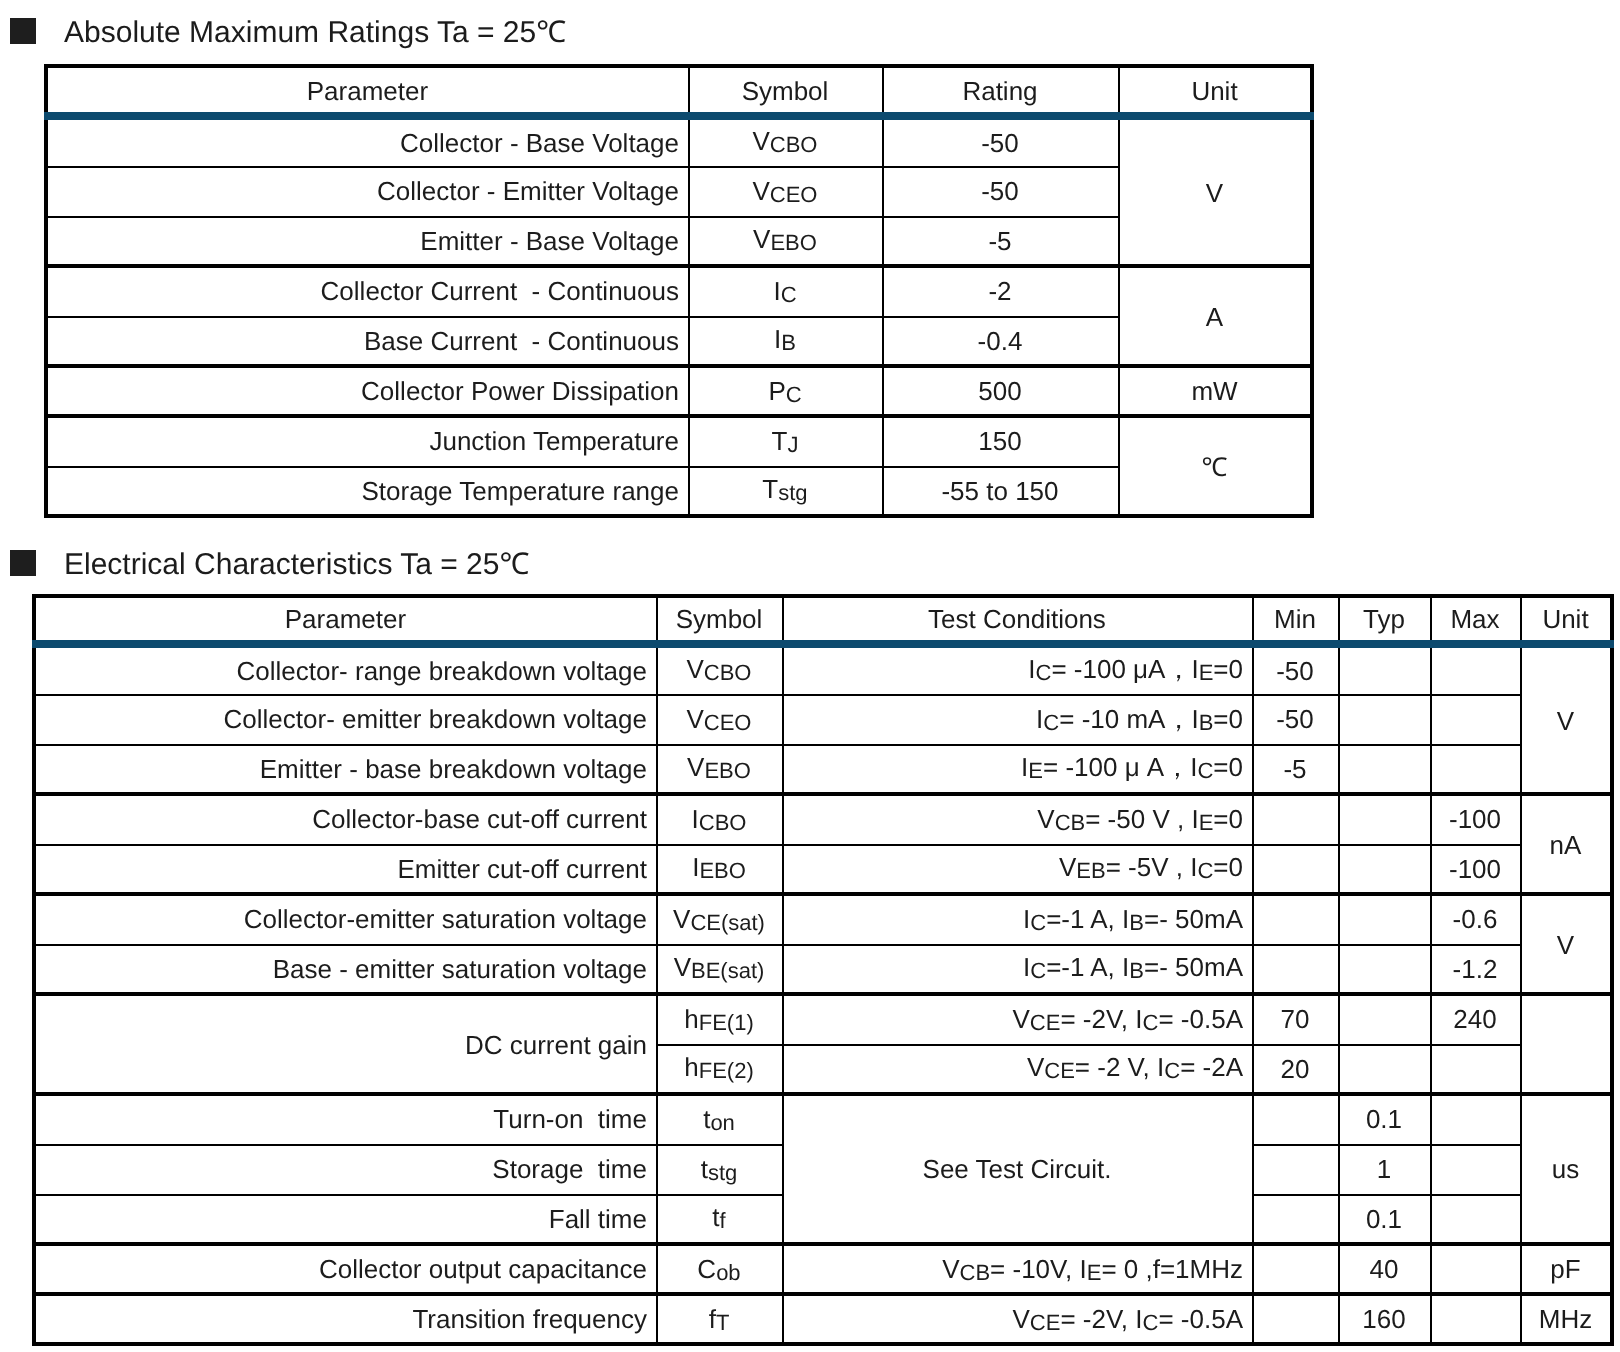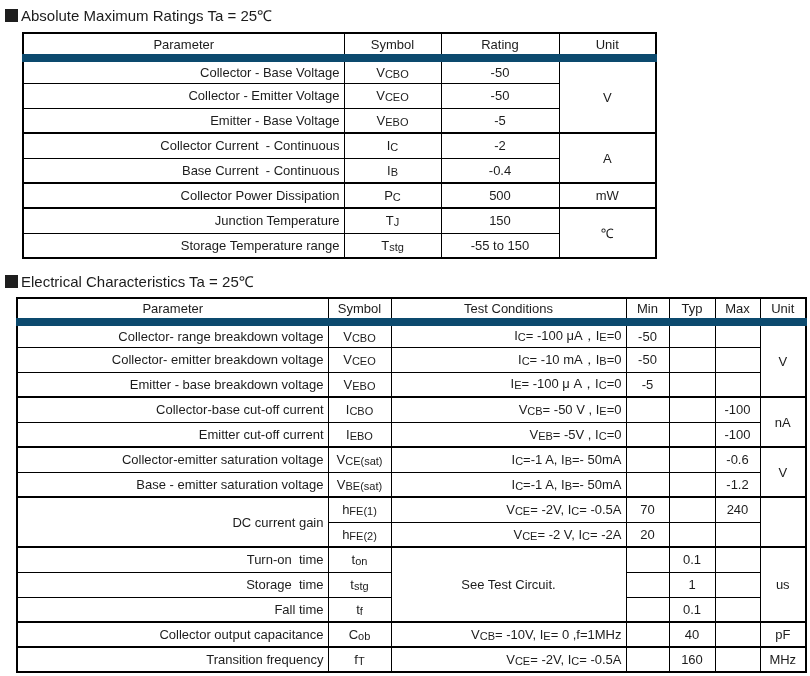--- a/index.html
+++ b/index.html
@@ -3,35 +3,35 @@
 <meta charset="utf-8">
 <style>
   html,body { margin:0; padding:0; }
   body {
     width:810px; height:676px; position:relative;
     background:#ffffff; color:#1c1c1c;
     font-family:"Liberation Sans", sans-serif;
     overflow:hidden;
   }
   .section-title {
-    position:absolute; display:flex; align-items:center; gap:3px;
+    position:absolute; display:flex; align-items:center; gap:14px;
     font-size:15px; color:#1c1c1c; white-space:nowrap;
   }
   .bullet { width:13px; height:13px; background:#1e1e1e; flex:0 0 auto; }
   table {
     position:absolute; border-collapse:collapse; table-layout:fixed;
     border:2px solid #000; background:#fff;
   }
   td, th {
     border:1px solid #000; box-sizing:border-box;
     font-size:13px; font-weight:normal; color:#1c1c1c;
     height:25px; padding:0 4px; overflow:hidden; white-space:nowrap;
     text-align:center; vertical-align:middle;
   }
-  thead th { border-bottom:8px solid #0c4a6e; height:25px; }
+  thead th { border-bottom:4px solid #0c4a6e; height:25px; }
   #t2 thead th { height:24px; }
   tr.ge > td { border-bottom-width:2px; }      
   td.gb { border-bottom-width:2px; }           
   td.left { text-align:right; padding-left:8px; }
   .ss { font-size:11px; vertical-align:-1px; } 
 </style>
 </head>
 <body>
 
 <div class="section-title" style="left:5px; top:5px;">

